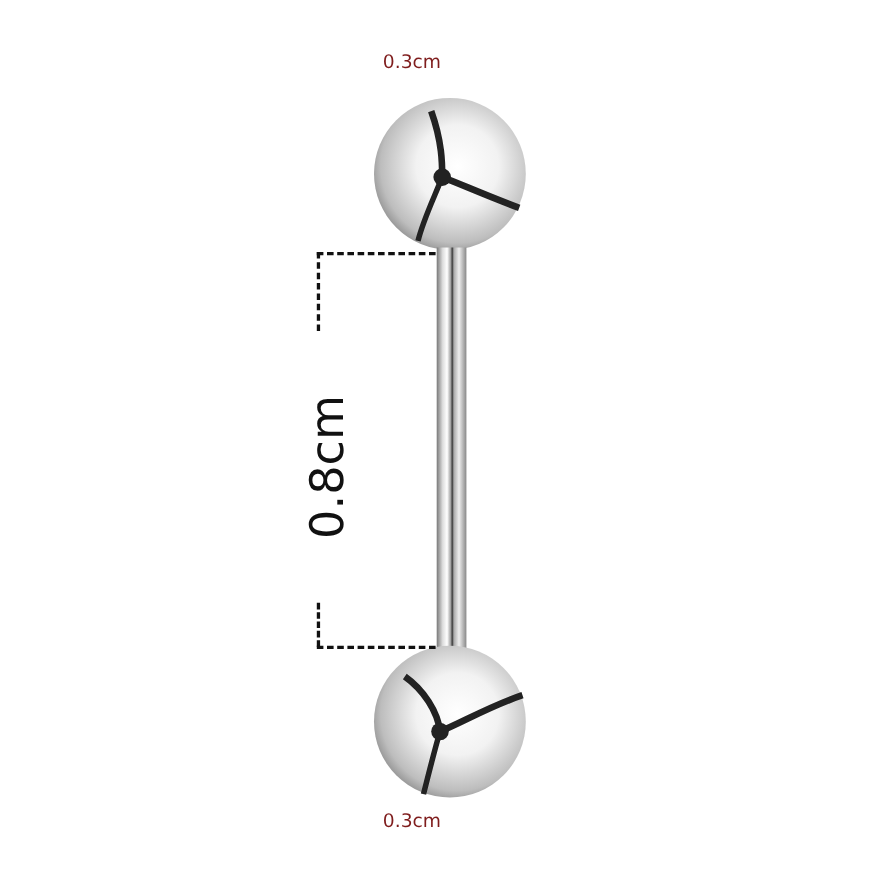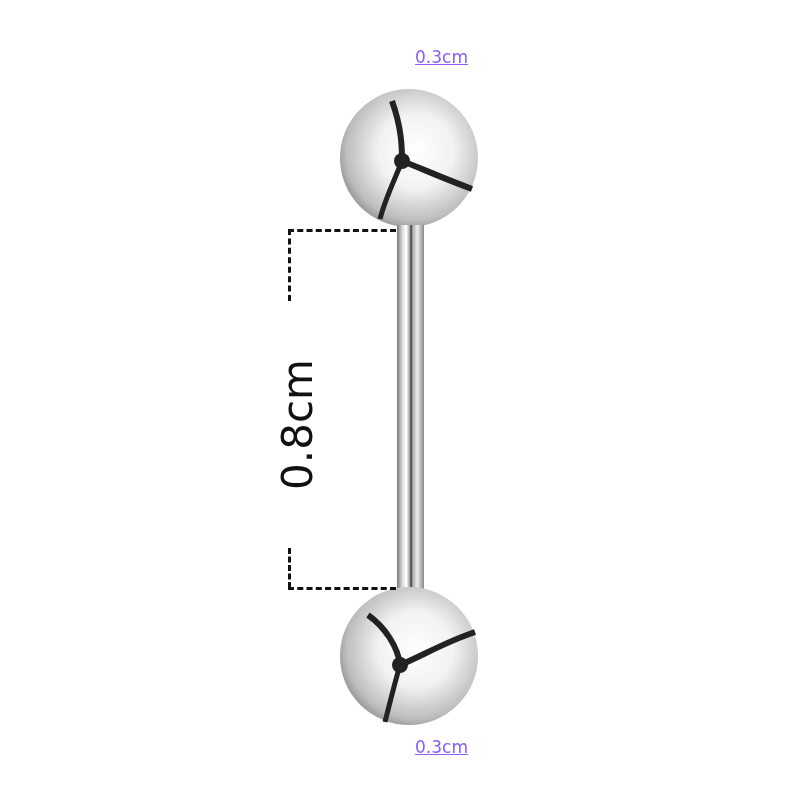--- a/index.html
+++ b/index.html
@@ -1,17 +1,17 @@
 <!DOCTYPE html>
 <html><head>
 <meta charset="utf-8">
 <style>
   html, body { margin:0; padding:0; background:#ffffff; }
   body { width:800px; height:800px; position:relative; overflow:hidden; font-family:"DejaVu Sans", sans-serif; }
-  .label-top, .label-bottom { position:absolute; font-size:17px; color:#8b5cf6; width:120px; text-align:right;text-decoration:underline; }
+  .label-top, .label-bottom { position:absolute; font-size:17px; color:#7f1d1d; width:120px; text-align:left; }
   .label-top { left:348px; top:47px; }
   .label-bottom { left:348px; top:737px; }
   .label-side { position:absolute; left:222px; top:400px; font-size:42px; color:#111; transform:rotate(-90deg); transform-origin:center center; width:150px; text-align:center; }
   .ball { position:absolute; width:138px; height:138px; border-radius:50%;
           background: radial-gradient(circle at 55% 45%, #ffffff 0%, #f2f2f2 35%, #bdbdbd 65%, #4a4a4a 92%, #222 100%); }
   .ball-top { left:340px; top:89px; }
   .ball-bottom { left:340px; top:587px; }
   .rod { position:absolute; left:397px; top:225px; width:27px; height:368px;
          background: linear-gradient(to right, #777 0%, #ddd 20%, #fff 35%, #999 48%, #333 52%, #aaa 58%, #eee 75%, #888 100%); }
   .dash-h { position:absolute; height:0; border-top:3px dashed #111; }

